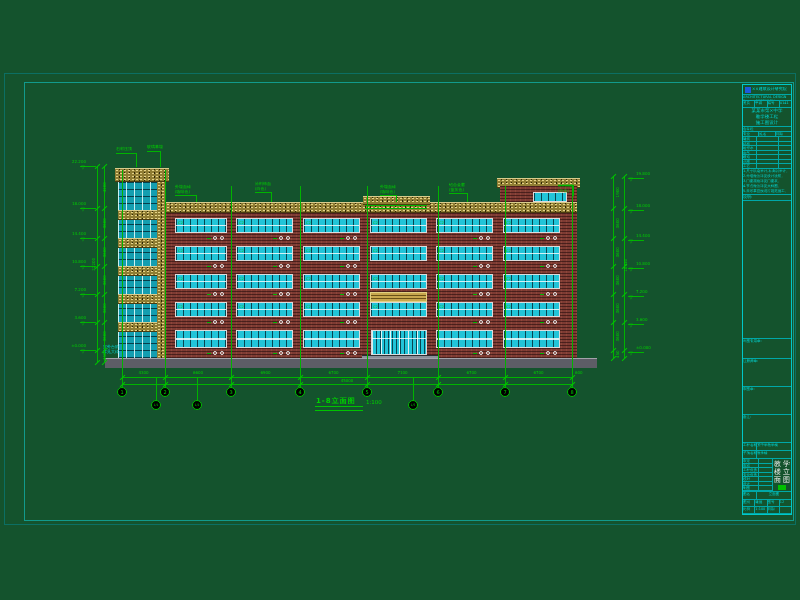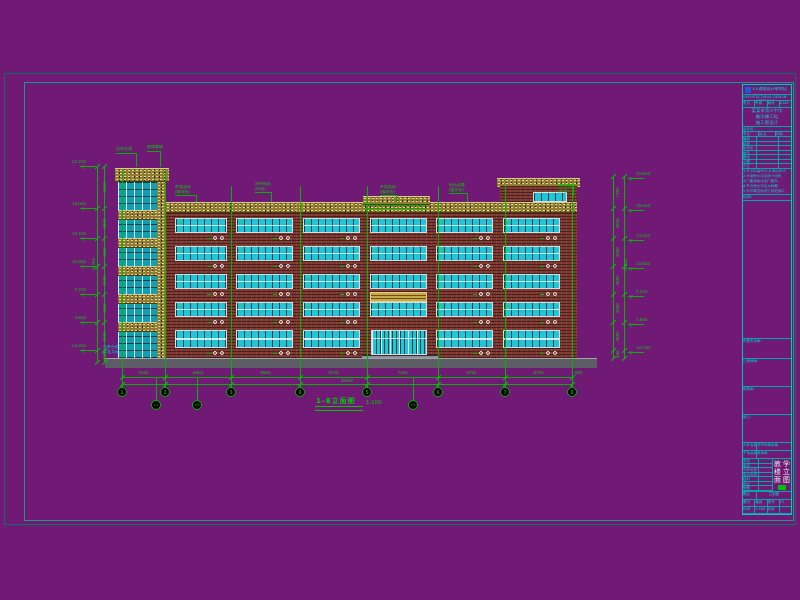--- a/index.html
+++ b/index.html
@@ -1,16 +1,16 @@
 <!DOCTYPE html>
 <html><head>
 <meta charset="utf-8">
 <style>
   html,body{margin:0;padding:0;background:#000;}
-  #stage{position:relative;width:800px;height:600px;background:#701a75;overflow:hidden;
+  #stage{position:relative;width:800px;height:600px;background:#14532d;overflow:hidden;
          font-family:"DejaVu Sans",sans-serif;}
   .abs{position:absolute;}
   
   .frame-outer{left:4px;top:73px;width:790px;height:450px;border:1px solid #0c6f63;}
   .frame-inner{left:24px;top:82px;width:768px;height:437px;border:1px solid #129a8c;}
   
   .brick{background-color:#7e3b33;
     background-image:
       repeating-linear-gradient(0deg, rgba(30,8,8,.55) 0 1px, rgba(0,0,0,0) 1px 3px),
       repeating-linear-gradient(90deg, rgba(170,90,70,.35) 0 1px, rgba(0,0,0,0) 1px 5px);}

